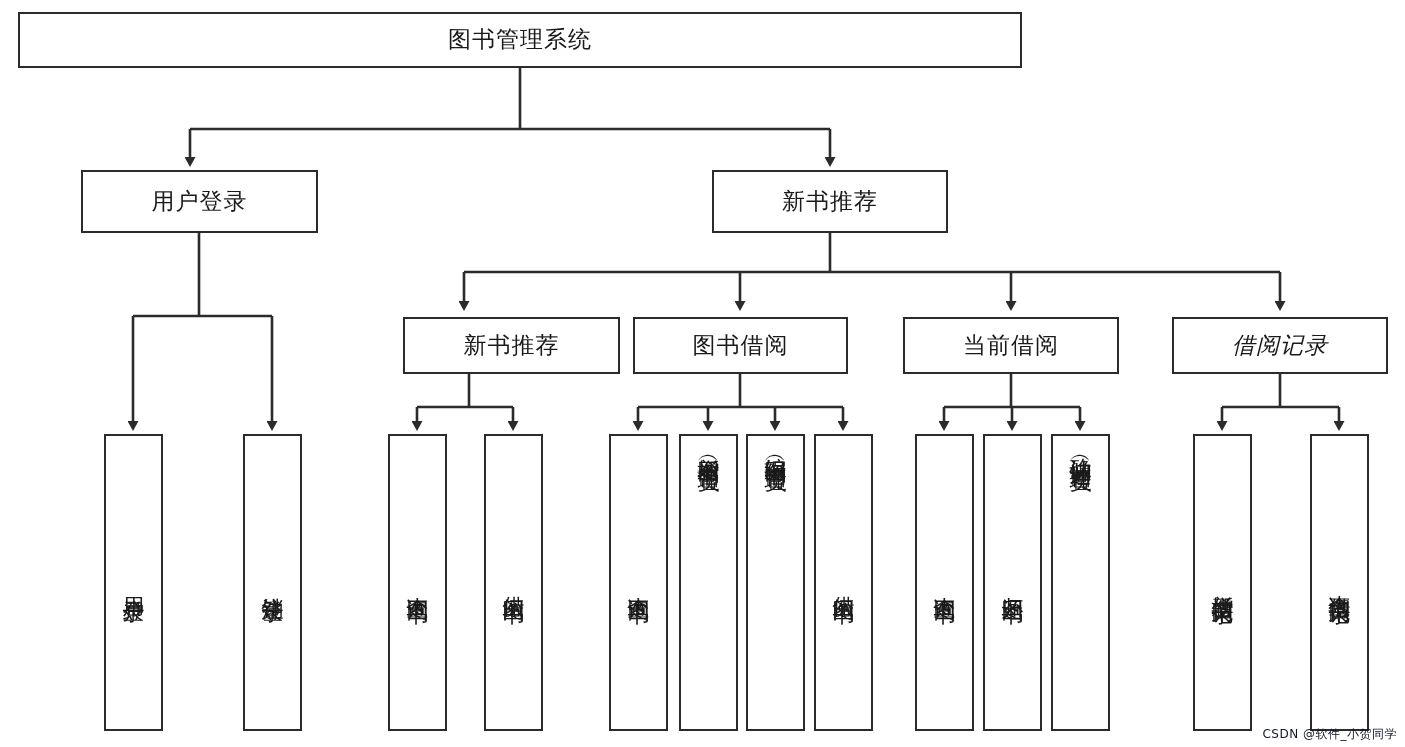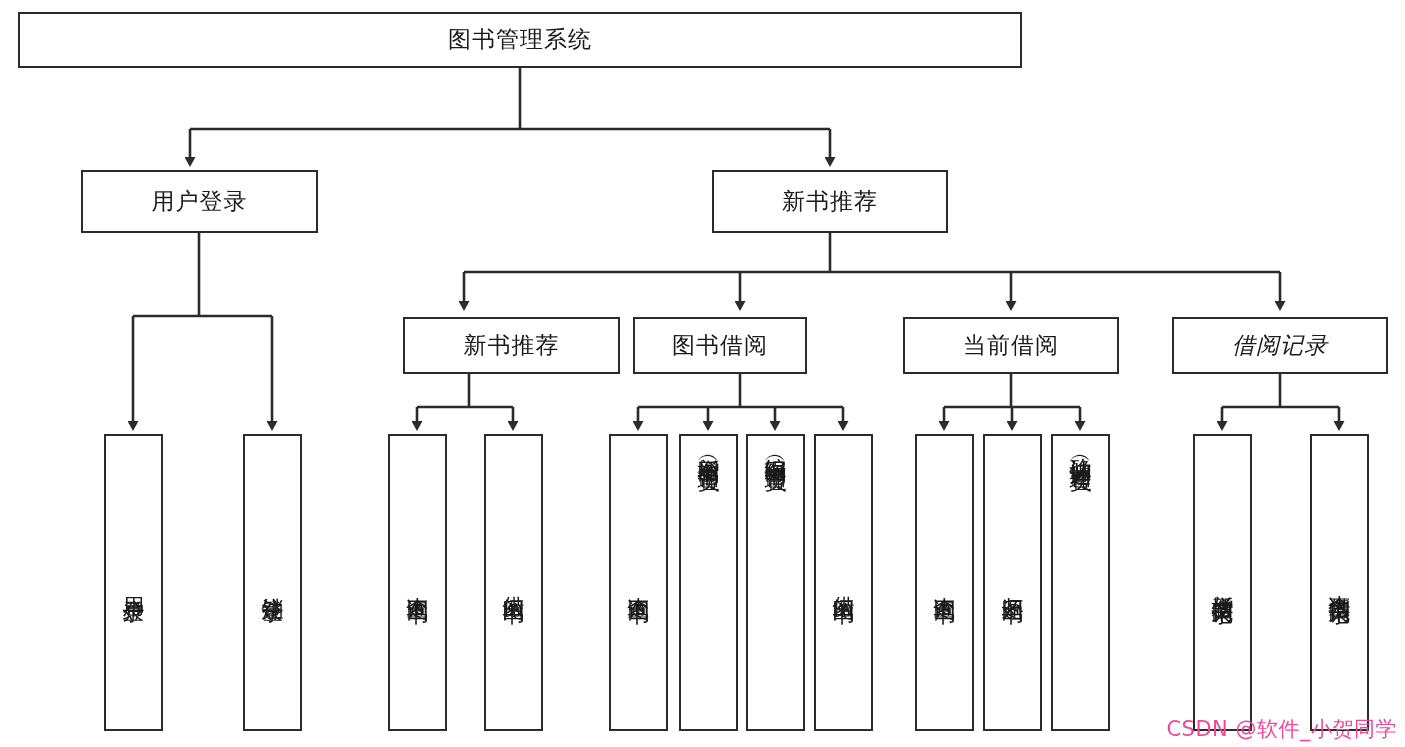--- a/index.html
+++ b/index.html
@@ -58,22 +58,22 @@
   }
   .vtext {
     writing-mode: vertical-rl;
     text-orientation: upright;
     white-space: nowrap;
   }
   .watermark {
     position: absolute;
     right: 8px;
     bottom: 4px;
-    font-size: 21px;
-    color: #ec4899;
+    font-size: 12px;
+    color: #0f172a;
     letter-spacing: 0.5px;
     white-space: nowrap;
   }
 </style>
 </head>
 <body>
 
 <div id="canvas">
 
   <svg class="wires" viewBox="0 0 1405 747">
@@ -135,21 +135,21 @@
   <div class="node horiz" style="left:81px; top:170px; width:237px; height:63px;">
     <span>用户登录</span>
   </div>
   <div class="node horiz" style="left:712px; top:170px; width:236px; height:63px;">
     <span>新书推荐</span>
   </div>
 
   <div class="node horiz" style="left:361px; top:317px; width:217px; height:57px;margin-left:42px;">
     <span>新书推荐</span>
   </div>
-  <div class="node horiz" style="left:633px; top:317px; width:174px; height:57px;">
+  <div class="node horiz" style="left:633px; top:317px; width:215px; height:57px;">
     <span>图书借阅</span>
   </div>
   <div class="node horiz" style="left:903px; top:317px; width:216px; height:57px;">
     <span>当前借阅</span>
   </div>
   <div class="node horiz" style="left:1172px; top:317px; width:216px; height:57px;font-style:italic;">
     <span>借阅记录</span>
   </div>
 
   <div class="node vert" style="left:104px; top:434px; width:59px; height:297px;">

